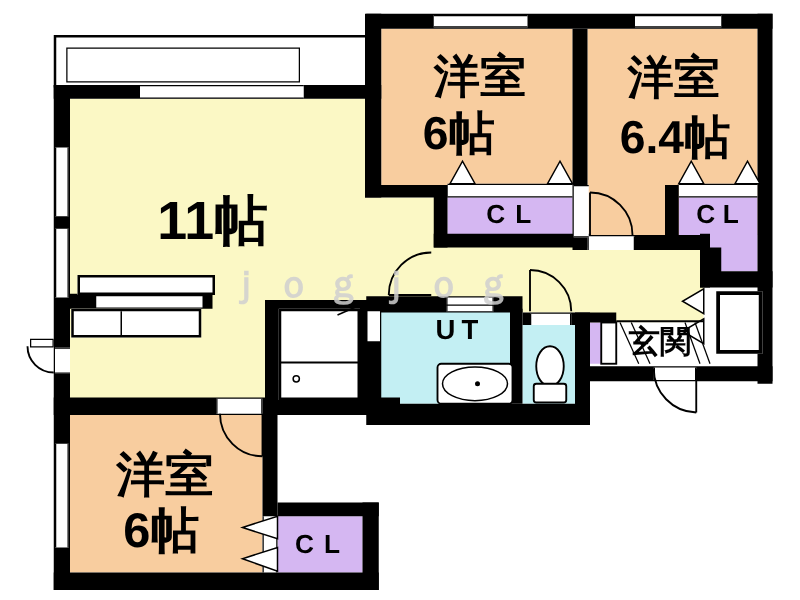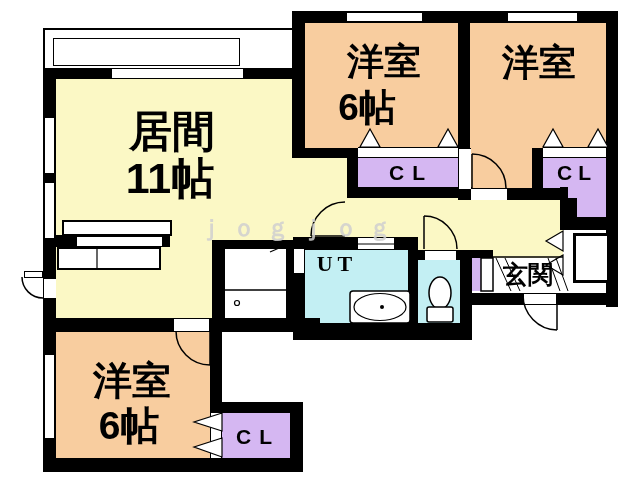--- a/index.html
+++ b/index.html
@@ -9,21 +9,21 @@
   .wall{position:absolute;background:#000;}
   .floor{position:absolute;}
   .win-h{position:absolute;background:#fff;border-top:1.5px solid #000;border-bottom:1.5px solid #000;box-sizing:border-box;}
   .win-v{position:absolute;background:#fff;border-left:1.5px solid #000;border-right:1.5px solid #000;box-sizing:border-box;}
   .gap-h{position:absolute;background:#fff;border-left:1px solid #000;border-right:1px solid #000;box-sizing:border-box;}
   .gap-v{position:absolute;background:#fff;border-top:1px solid #000;border-bottom:1px solid #000;box-sizing:border-box;}
   .box{position:absolute;background:#fff;border:2px solid #000;box-sizing:border-box;}
   .lbl{position:absolute;transform:translate(-50%,-50%);color:#000;white-space:nowrap;
        font-weight:600;line-height:1;}
   .watermark{position:absolute;transform:translate(-50%,-50%);color:#d0d0d0;opacity:.85;
-       font-size:24px;letter-spacing:10px;font-weight:700;white-space:nowrap;}
+       font-size:30px;letter-spacing:10px;font-weight:700;white-space:nowrap;}
   svg.overlay{position:absolute;left:0;top:0;pointer-events:none;}
 </style>
 </head>
 <body>
 
 <div id="plan">
 
   <div class="floor" style="left:56px;top:79px;width:236px;height:168px;background:#FBF8C5;"></div>
   <div class="floor" style="left:292px;top:158px;width:65px;height:89px;background:#FBF8C5;"></div>
   <div class="floor" style="left:56px;top:233px;width:156px;height:99px;background:#FBF8C5;"></div>
@@ -145,32 +145,32 @@
       <line x1="548" y1="258" x2="560" y2="291"></line>
       <line x1="556" y1="258" x2="568" y2="291"></line>
     </g>
     <line x1="493" y1="257" x2="563" y2="257" stroke="#000" stroke-width="1.5"></line>
     <rect x="481" y="258" width="12" height="33" fill="#fff" stroke="#000" stroke-width="1.5"></rect>
   </svg>
 
   <div class="watermark" style="left:300px;top:228px;">ｊｏｇｊｏｇ</div>
 
 
-  <div class="lbl" style="left:172px;top:131px;font-size:43px;">居間</div>
   <div class="lbl" style="left:170px;top:178px;font-size:43px;">11帖</div>
 
   <div class="lbl" style="left:384px;top:61px;font-size:37px;">洋室</div>
   <div class="lbl" style="left:367px;top:107px;font-size:37px;">6帖</div>
 
   <div class="lbl" style="left:539px;top:62px;font-size:37px;">洋室</div>
+  <div class="lbl" style="left:540px;top:110px;font-size:37px;">6.4帖</div>
 
   <div class="lbl" style="left:411px;top:172px;font-size:21px;letter-spacing:8px;">CL</div>
   <div class="lbl" style="left:577px;top:172px;font-size:21px;letter-spacing:6px;">CL</div>
   <div class="lbl" style="left:258px;top:436px;font-size:21px;letter-spacing:8px;">CL</div>
 
 
   <div class="lbl" style="left:132px;top:380px;font-size:39px;">洋室</div>
   <div class="lbl" style="left:129px;top:425px;font-size:39px;">6帖</div>
 
-  <div class="lbl" style="left:337px;top:264px;font-size:22px;letter-spacing:5px;font-family:Liberation Serif, serif;">UT</div>
+  <div class="lbl" style="left:368px;top:264px;font-size:22px;letter-spacing:5px;">UT</div>
   <div class="lbl" style="left:528px;top:274px;font-size:25px;">玄関</div>
 
 </div>
 
 </body></html>

